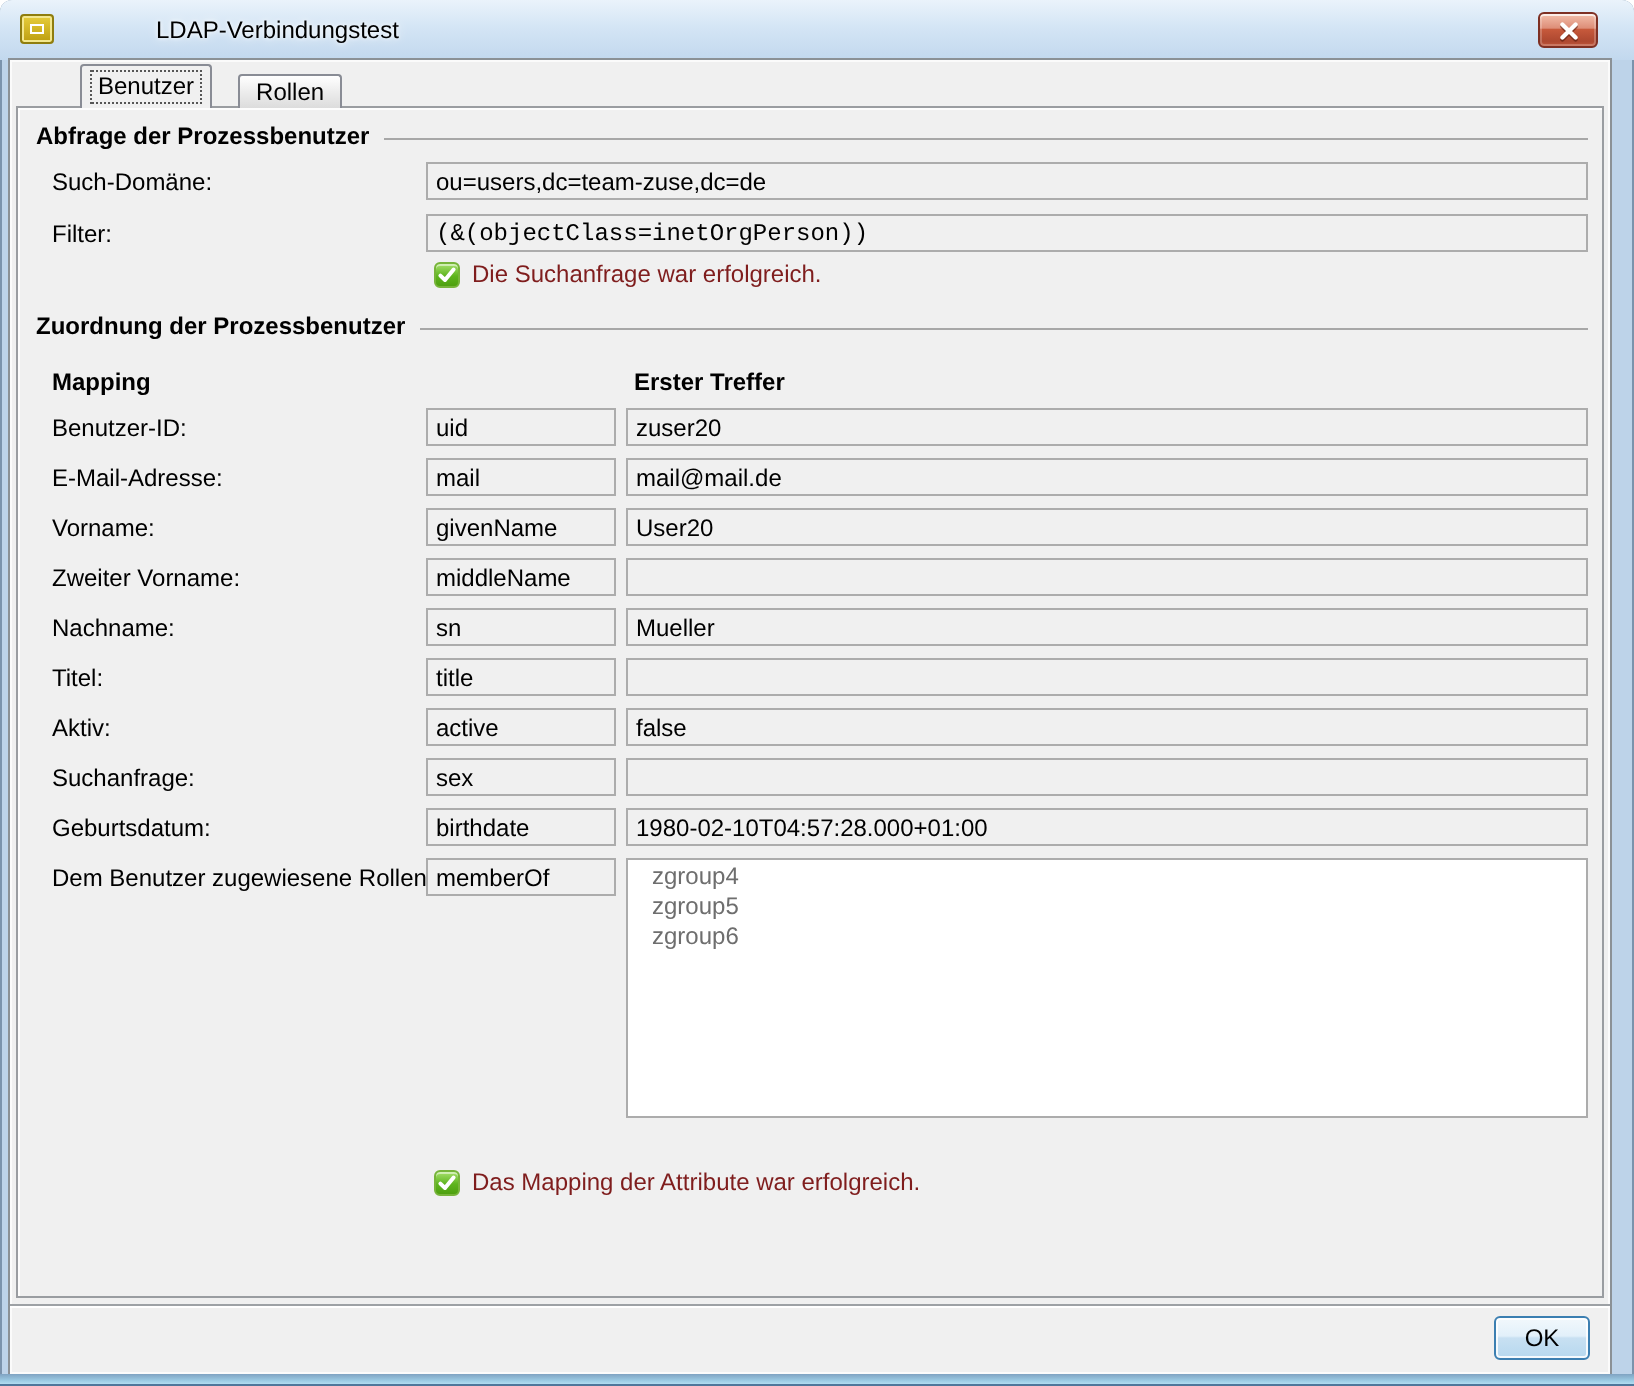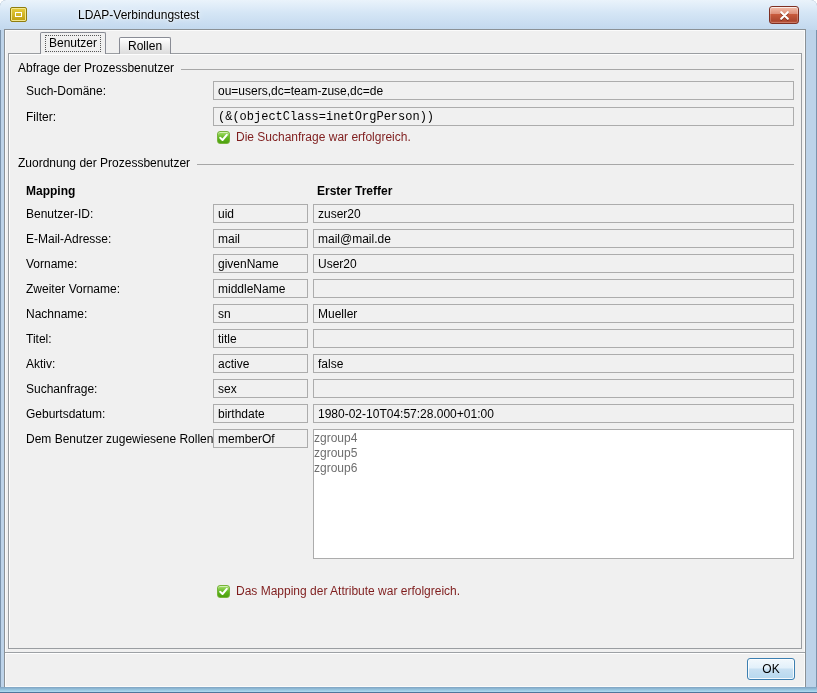--- a/index.html
+++ b/index.html
@@ -39,21 +39,21 @@
   .tab.active{height:22px;background:#f0f0f0;}
   .tab.inactive{height:17px;margin-left:13px;background:linear-gradient(180deg,#ffffff,#f0f0f0 40%,#dcdcdc);}
   .tab.active .focus-rect{border:1px dotted #565656;padding:1px 3px;line-height:13px;}
   .tab.inactive .tab-lbl{padding:1px 4px;line-height:13px;}
 
   .tab-panel{position:absolute;left:8px;top:53px;width:794px;height:596px;box-sizing:border-box;
     background:#f0f0f0;border:1px solid #9a9da1;box-shadow:inset 1px 1px 0 #fdfdfd;z-index:1;}
 
   
   .section-hd{position:absolute;left:18px;width:776px;display:flex;align-items:center;z-index:2;}
-  .section-hd .t{font-weight:normal;white-space:nowrap;line-height:15px;}
+  .section-hd .t{font-weight:bold;white-space:nowrap;line-height:15px;}
   .section-hd .rule{flex:1;height:1px;background:#a7a7a7;margin-left:7px;margin-top:2px;}
   #hd-query{top:61px;}
   #hd-mapping{top:156px;}
 
   
   .f-label{position:absolute;left:26px;line-height:14px;z-index:2;}
   .field{position:absolute;box-sizing:border-box;height:19px;background:#f0f0f0;
     border:1px solid #acacac;font:12px "Liberation Sans",sans-serif;color:#000;
     padding:0 4px;z-index:2;outline:none;}
   #lbl-domain{top:84px;} #fld-domain{left:213px;top:81px;width:581px;}
@@ -70,21 +70,21 @@
   .col-hd{position:absolute;top:184px;font-weight:bold;z-index:2;}
   #col-mapping{left:26px;} #col-first{left:317px;}
 
   .mrow{position:absolute;left:0;width:100%;height:15px;z-index:2;}
   .mrow .lbl{position:absolute;left:26px;top:3px;line-height:14px;}
   .mrow .attr{left:213px;top:0;width:95px;}
   .mrow .val{left:313px;top:0;width:481px;}
 
   .roles-area{position:absolute;left:313px;top:429px;width:481px;height:130px;box-sizing:border-box;
     background:#fff;border:1px solid #acacac;font:12px "Liberation Sans",sans-serif;color:#6e6e6e;
-    padding:1px 0;line-height:15px;resize:none;z-index:2;outline:none;}
+    padding:1px 12px;line-height:15px;resize:none;z-index:2;outline:none;}
 
   .footer-sep{position:absolute;left:5px;top:652px;width:800px;height:1px;background:#9da1a5;
     box-shadow:0 1px 0 #ffffff;z-index:2;}
   .ok-btn{position:absolute;left:747px;top:658px;width:48px;height:22px;box-sizing:border-box;
     border:1px solid #3c7fb1;border-radius:3px;
     background:linear-gradient(180deg,#f2f8fc,#e2f0fa 45%,#c8e0f2 50%,#b6d8ef);
     box-shadow:inset 0 0 0 1px rgba(255,255,255,.85);
     font:12px "Liberation Sans",sans-serif;display:flex;align-items:center;justify-content:center;
     z-index:3;cursor:default;}
 </style>

